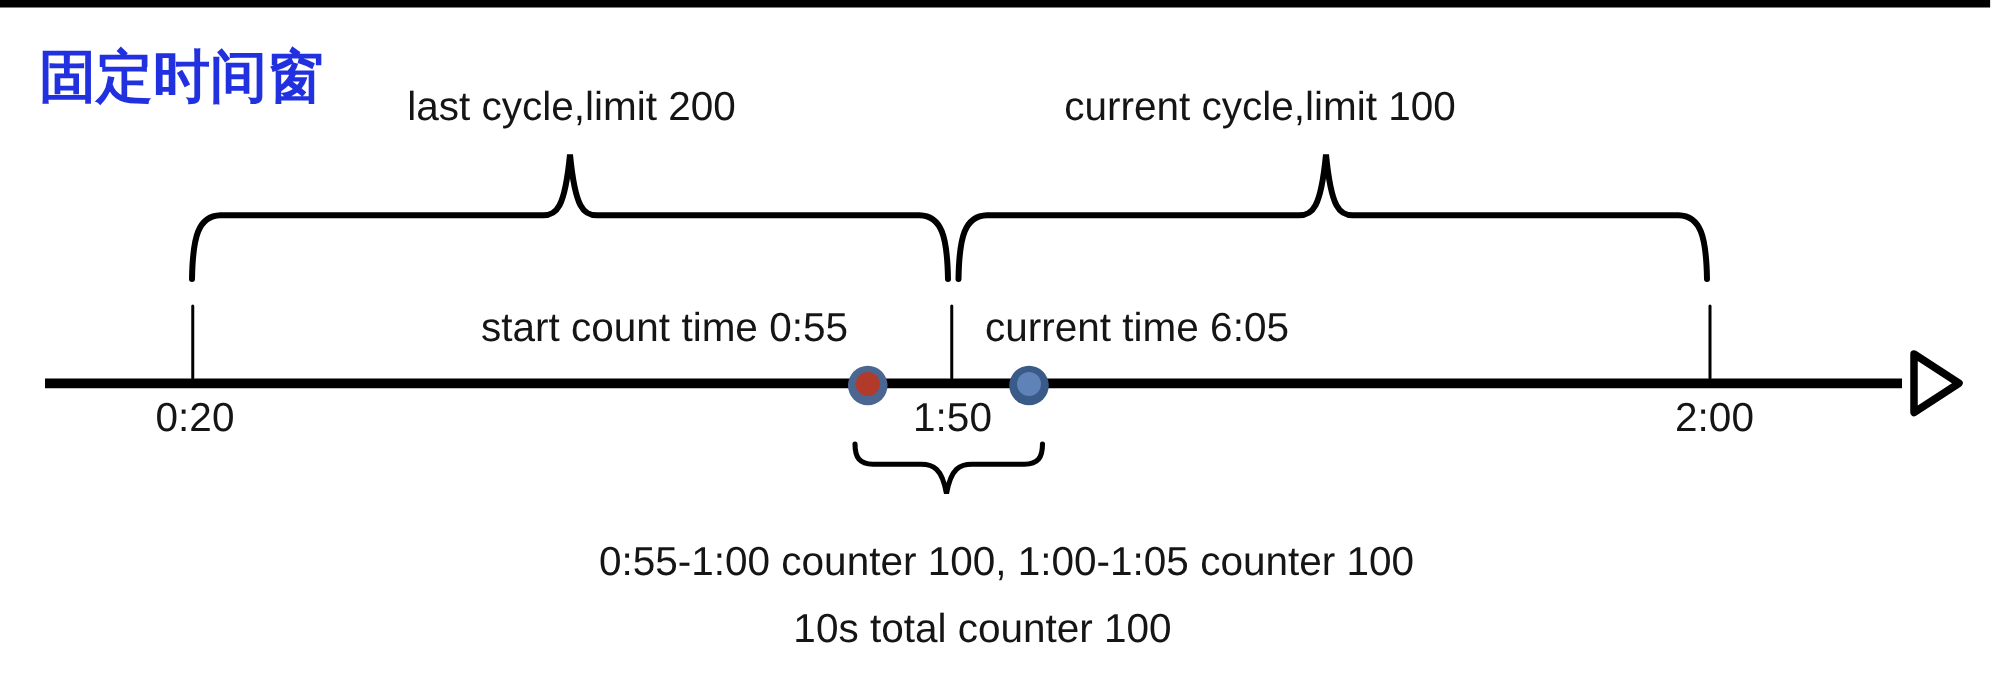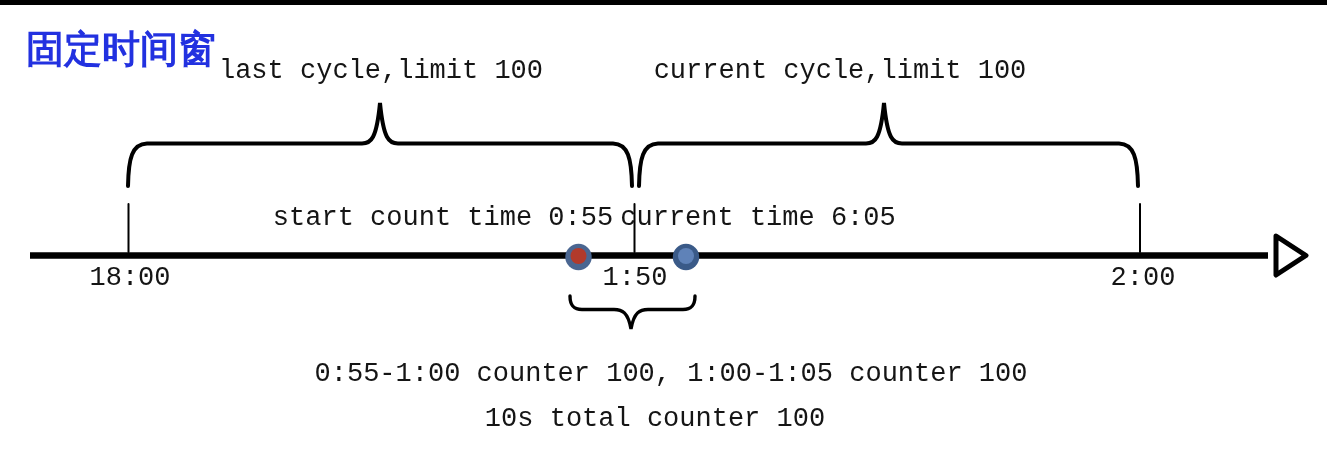--- a/index.html
+++ b/index.html
@@ -6,21 +6,21 @@
     margin: 0;
     padding: 0;
     background: #ffffff;
   }
   #stage {
     position: relative;
     width: 1327px;
     height: 459px;
     background: #ffffff;
     overflow: hidden;
-    font-family: Liberation Mono, monospace;
+    font-family: Liberation Sans, sans-serif;
   }
   #diagram-canvas {
     position: absolute;
     left: 0;
     top: 0;
   }
   .lbl {
     position: absolute;
     white-space: nowrap;
     font-size: 27px;
@@ -89,26 +89,26 @@
       <circle cx="578.5" cy="256" r="8" fill="#b23a2b"></circle>
     </g>
     <g>
       <circle cx="686" cy="257" r="13.2" fill="#3a5a88"></circle>
       <circle cx="686" cy="256" r="8" fill="#5f82b8"></circle>
     </g>
   </svg>
 
   <div id="page-title" style="color: rgb(34, 49, 224);">固定时间窗</div>
 
-  <div id="label-last-cycle" class="lbl cycle-label">last cycle,limit 100</div>
+  <div id="label-last-cycle" class="lbl cycle-label">last cycle,limit 200</div>
   <div id="label-current-cycle" class="lbl cycle-label">current cycle,limit 100</div>
 
   <div id="label-start-count" class="lbl marker-label">start count time 0:55</div>
   <div id="label-current-time" class="lbl marker-label">current time 6:05</div>
 
-  <div id="tick-label-0" class="lbl tick-label">18:00</div>
+  <div id="tick-label-0" class="lbl tick-label">0:20</div>
   <div id="tick-label-1" class="lbl tick-label">1:50</div>
   <div id="tick-label-2" class="lbl tick-label">2:00</div>
 
   <div id="summary-line1" class="lbl">0:55-1:00 counter 100, 1:00-1:05 counter 100</div>
   <div id="summary-line2" class="lbl">10s total counter 100</div>
 
 </div>
 
 </body></html>

